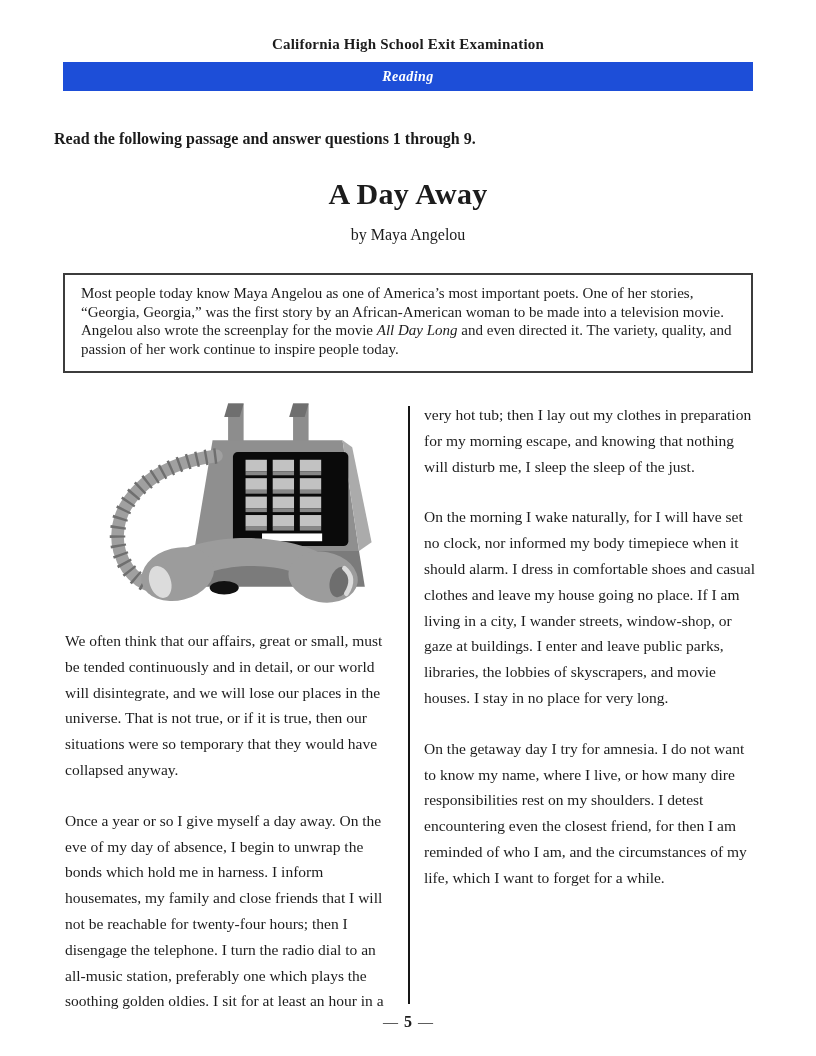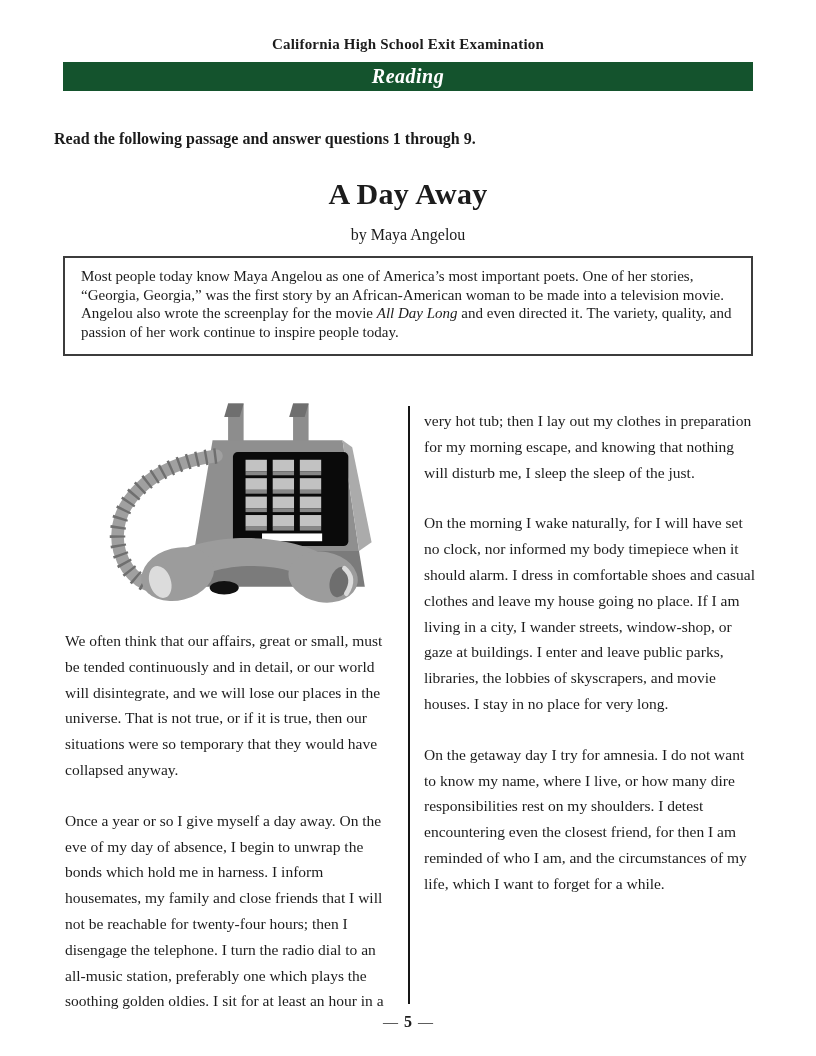--- a/index.html
+++ b/index.html
@@ -16,25 +16,25 @@
   .exam-title {
     margin-top:36px;
     text-align:center;
     font-size:15px;
     font-weight:bold;
     letter-spacing:.2px;
   }
   .banner {
     margin:9px auto 0 auto;
     width:690px; height:29px;
-    background:#14532d;
+    background:#1d4ed8;
     color:#ffffff;
     font-style:italic;
     font-weight:bold;
-    font-size:20px;
+    font-size:14px;
     text-align:center;
     line-height:29px;
     letter-spacing:.5px;
   }
   .instruction {
     margin:39px 0 0 54px;
     font-weight:bold;
     font-size:16px;
   }
   .passage-title {
@@ -43,21 +43,21 @@
     font-size:30px;
     font-weight:bold;
     letter-spacing:.3px;
   }
   .byline {
     margin-top:15px;
     text-align:center;
     font-size:16px;
   }
   .intro-box {
-    margin:12px auto 0 auto;
+    margin:29px auto 0 auto;
     width:654px;
     border:2px solid #3c3c3c;
     padding:9px 16px 13px 16px;
     font-size:15px;
     line-height:18.6px;
   }
   .intro-box .it { font-style:italic; }
 
   .columns {
     position:absolute;
@@ -74,21 +74,21 @@
     height:598px;
     margin:12px 14px 0 11px;
   }
   .phone-wrap { width:332px; text-align:center; margin:0 0 18px 0; }
   .body-para {
     font-size:15.5px;
     line-height:25.8px;
     margin:0 0 25px 0;
     text-align:left;
   }
-  .col-right .body-para:first-child { margin-top:14px; }
+  .col-right .body-para:first-child { margin-top:8px; }
 
   .page-number {
     position:absolute;
     top:977px; left:0; right:0;
     text-align:center;
     font-size:15px;
   }
   .page-number .num { font-weight:bold; font-size:16px; padding:0 6px; }
   .disclaimer {
     position:absolute;

